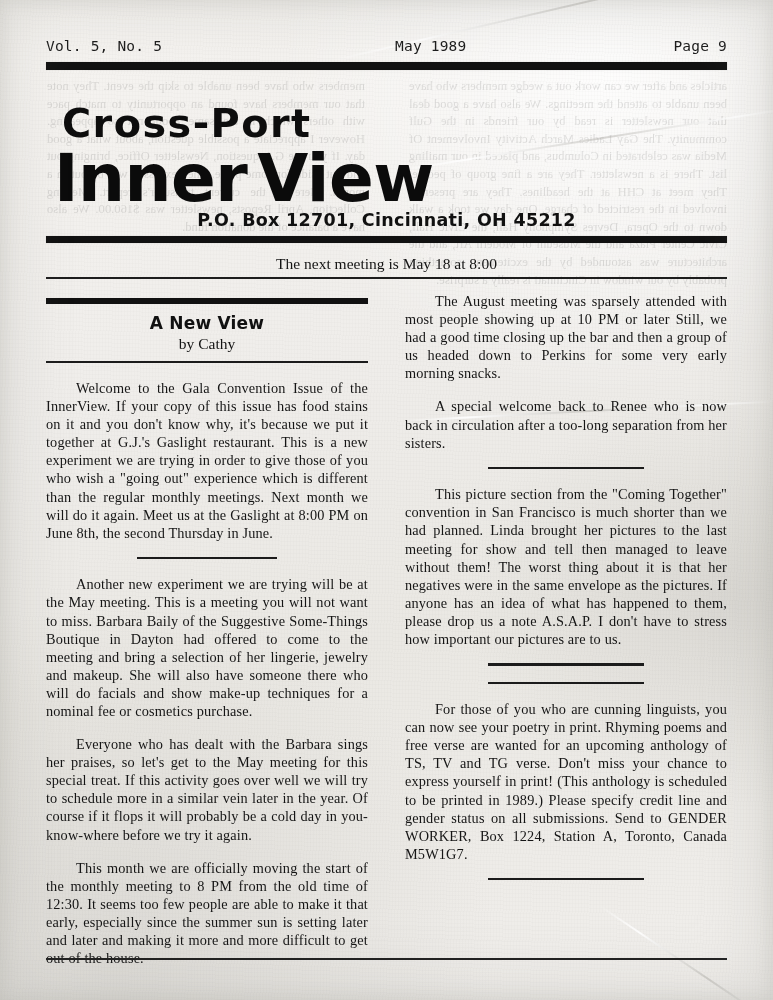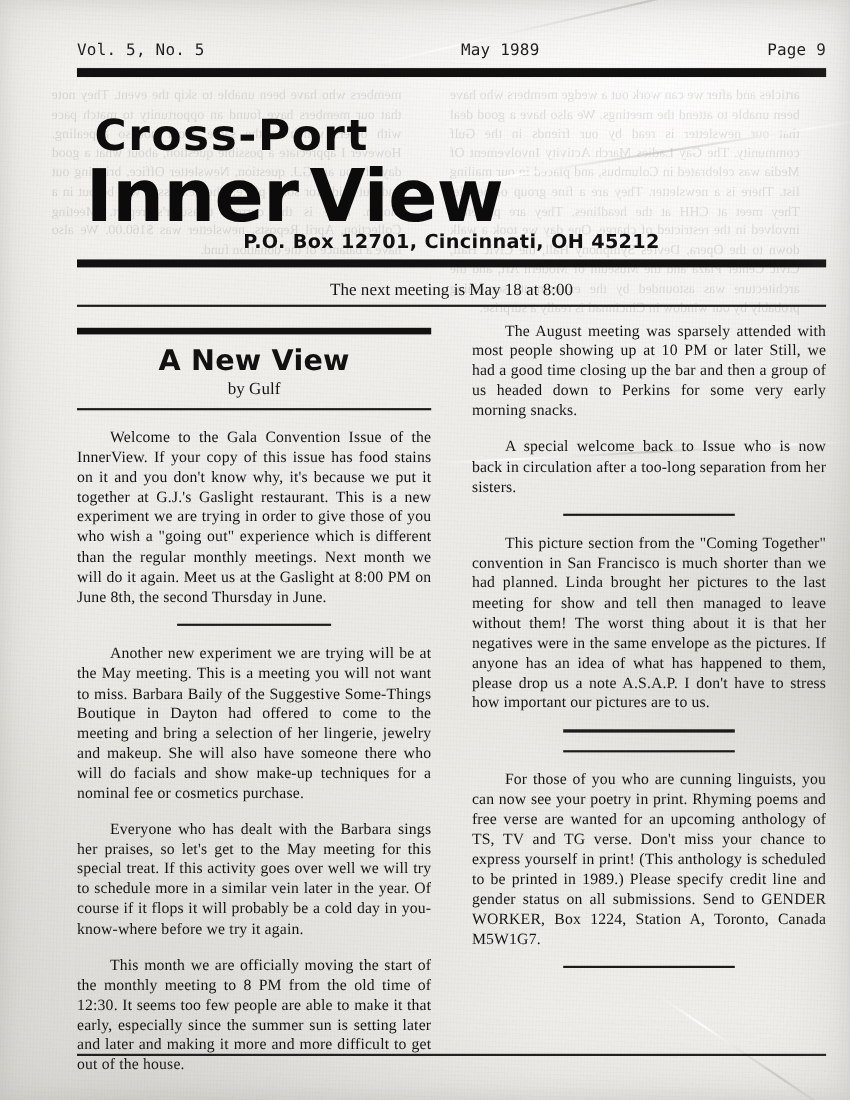--- a/index.html
+++ b/index.html
@@ -52,21 +52,21 @@
   .crease {
     position: absolute;
     background: linear-gradient(90deg, rgba(255,255,255,0) 0%, rgba(255,255,255,0.9) 18%, rgba(168,166,160,0.45) 50%, rgba(255,255,255,0.85) 82%, rgba(255,255,255,0) 100%);
     pointer-events: none;
   }
   .vignette {
     position: absolute; inset: 0; pointer-events: none;
     box-shadow: inset 0 0 70px rgba(150,148,142,0.30), inset 0 0 18px rgba(160,158,152,0.22);
   }
 
-  .content { position: absolute; inset: 0; margin-left: 24px; }
+  .content { position: absolute; inset: 0; }
 
   
   .runhead {
     position: absolute;
     left: 46px; top: 38px; width: 681px;
     display: flex; justify-content: space-between; align-items: baseline;
     font-family: "DejaVu Sans Mono", monospace;
     font-size: 14.5px;
     letter-spacing: .2px;
     color: #1a1a1a;
@@ -127,21 +127,21 @@
   .col-left  { left: 46px;  top: 298px; }
   .col-right { left: 405px; top: 292px; }
 
   .section-rule-top { height: 6px; background: #111; margin-bottom: 9px; }
   .section-rule-bot { height: 2px; background: #1b1b1b; margin-top: 8px; margin-bottom: 16px; }
 
   .headline {
     text-align: center;
     font-family: "DejaVu Sans", sans-serif;
     font-weight: 700;
-    font-size: 26px;
+    font-size: 17px;
     letter-spacing: .2px;
     color: #111;
     margin: 2px 0 2px 0;
   }
   .byline {
     text-align: center;
     font-family: "Liberation Serif", serif;
     font-size: 15.5px;
     color: #141414;
     margin-bottom: 3px;
@@ -230,40 +230,40 @@
 
     <div class="meeting-line">The next meeting is May 18 at 8:00</div>
 
     <div class="rule-thin" style="left:46px; top:277px; width:681px;"></div>
 
     <div class="col col-left">
 
       <div class="section-rule-top"></div>
 
       <div class="headline">A New View</div>
-      <div class="byline">by Gulf</div>
+      <div class="byline">by Cathy</div>
 
       <div class="section-rule-bot"></div>
 
       <p class="body">Welcome to the Gala Convention Issue of the InnerView.  If your copy of this issue has food stains on it and you don't know why, it's because we put it together at G.J.'s Gaslight restaurant.  This is a new experiment we are trying in order to give those of you who wish a "going out" experience which is different than the regular monthly meetings.  Next month we will do it again.  Meet us at the Gaslight at 8:00 PM on June 8th, the second Thursday in June.</p>
 
       <div class="sep"></div>
 
       <p class="body">Another new experiment we are trying will be at the May meeting.  This is a meeting you will not want to miss.  Barbara Baily of the Suggestive Some-Things Boutique in Dayton had offered to come to the meeting and bring a selection of her lingerie, jewelry and makeup.  She will also have someone there who will do facials and show make-up techniques for a nominal fee or cosmetics purchase.</p>
 
       <p class="body">Everyone who has dealt with the Barbara sings her praises, so let's get to the May meeting for this special treat.  If this activity goes over well we will try to schedule more in a similar vein later in the year.  Of course if it flops it will probably be a cold day in you-know-where before we try it again.</p>
 
       <p class="body tight">This month we are officially moving the start of the monthly meeting to 8 PM from the old time of 12:30.  It seems too few people are able to make it that early, especially since the summer sun is setting later and later and making it more and more difficult to get out of the house.</p>
     </div>
 
     <div class="col col-right">
 
       <p class="body">The August meeting was sparsely attended with most people showing up at 10 PM or later  Still, we had a good time closing up the bar and then a group of us headed down to Perkins for some very early morning snacks.</p>
 
-      <p class="body">A special welcome back to Issue who is now back in circulation after a too-long separation from her sisters.</p>
+      <p class="body">A special welcome back to Renee who is now back in circulation after a too-long separation from her sisters.</p>
 
       <div class="sep wide"></div>
 
       <p class="body">This picture section from the "Coming Together" convention in San Francisco is much shorter than we had planned.  Linda brought her pictures to the last meeting for show and tell then managed to leave without them!  The worst thing about it is that her negatives were in the same envelope as the pictures.  If anyone has an idea of what has happened to them, please drop us a note A.S.A.P.  I don't have to stress how important our pictures are to us.</p>
 
       <div class="sep wide"></div>
 
 
       <div class="sep wide"></div>
 

